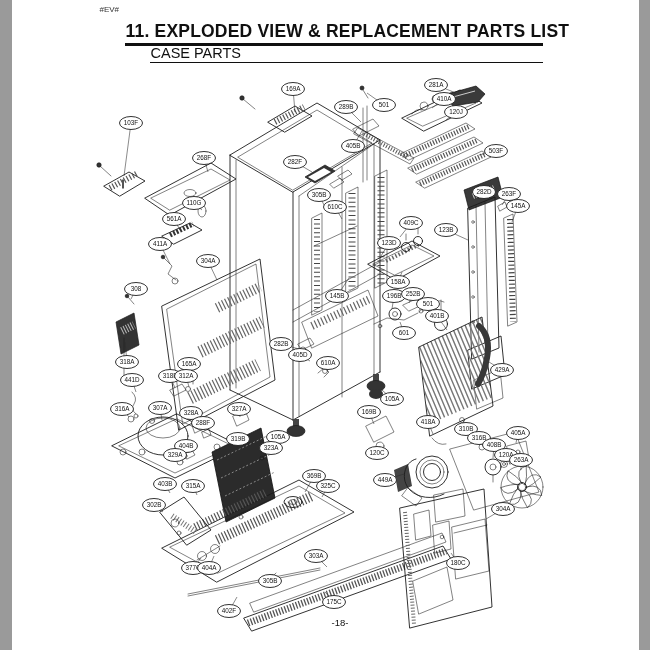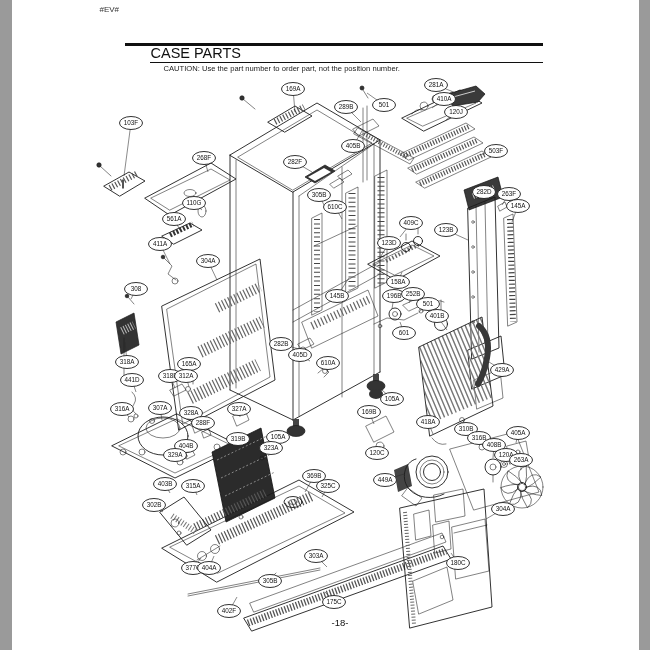--- a/index.html
+++ b/index.html
@@ -20,24 +20,24 @@
   .leader{stroke:#2a2a2a;stroke-width:.55;fill:none}
   .callout-oval{fill:#fff;stroke:#1c1c1c;stroke-width:.9}
   .callout-text{font-family:"Liberation Sans",sans-serif;font-size:6.3px;fill:#111;
                 text-anchor:middle;dominant-baseline:middle}
 </style>
 </head>
 <body>
 
 <div class="page">
   <div class="doc-tag">#EV#</div>
+  <div class="title">11. EXPLODED VIEW &amp; REPLACEMENT PARTS LIST</div>
   <div class="title-rule"></div>
   <div class="section-title">CASE PARTS</div>
   <div class="section-rule"></div>
-  <div class="caution">CAUTION: Use the part number to order part, not the position number.</div>
 
   <svg class="diagram" viewBox="0 0 650 650">
     <defs>
       <clipPath id="evapClip">
           <polygon points="407,347 470,317 481,406 418,436"></polygon>
         </clipPath>
     </defs>
 
     <g>
       <polygon class="ln" points="218,155 305,103 368,140 281,192"></polygon>

